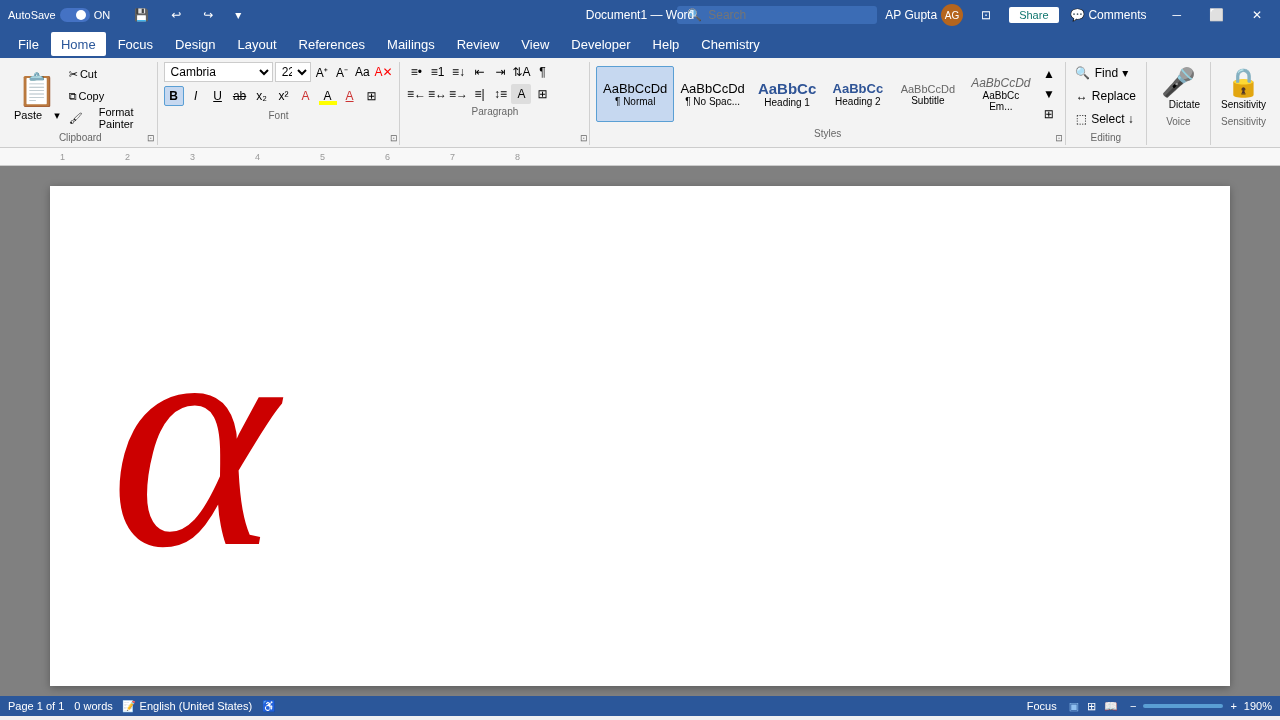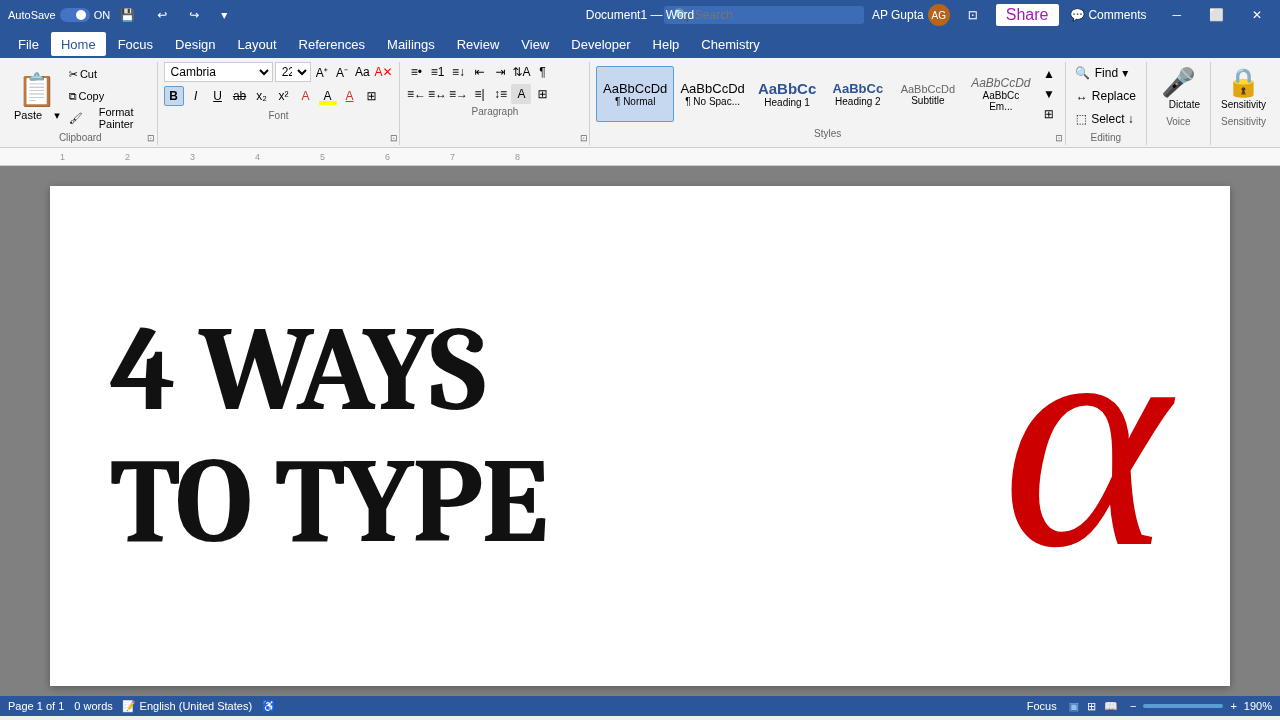--- a/index.html
+++ b/index.html
@@ -8,21 +8,21 @@
     
     #title-bar {
       background: #2b579a;
       color: white;
       height: 30px;
       display: flex;
       align-items: center;
       justify-content: space-between;
       padding: 0 8px;
     }
-    #title-bar .left { display: flex; align-items: center; gap: 0; }
+    #title-bar .left { display: flex; align-items: center; gap: 14px; }
     #title-bar .center { position: absolute; left: 50%; transform: translateX(-50%); }
     .title-btn { color: white; background: none; border: none; cursor: pointer; padding: 0 10px; height: 30px; font-size: 12px; display: flex; align-items: center; }
     .autosave { display: flex; align-items: center; gap: 4px; font-size: 11px; }
     .toggle { background: #4472c4; border-radius: 10px; width: 30px; height: 14px; display: inline-flex; align-items: center; padding: 0 2px; }
     .toggle-dot { background: white; border-radius: 50%; width: 10px; height: 10px; margin-left: 14px; }
     .undo-redo { display: flex; align-items: center; gap: 2px; }
     .user-avatar { background: #b5651d; border-radius: 50%; width: 22px; height: 22px; display: flex; align-items: center; justify-content: center; font-size: 10px; color: white; }
 
     
     #menu-bar {
@@ -77,21 +77,21 @@
       height: 18px;
       display: flex;
       align-items: center;
       padding-left: 60px;
       overflow: hidden;
     }
     .ruler-marks { display: flex; align-items: center; font-size: 9px; color: #999; gap: 0; }
 
     
     .share-comments { display: flex; align-items: center; gap: 4px; }
-    .share-btn { background: white; color: #a21caf; border: none; padding: 2px 10px; border-radius: 2px; cursor: pointer; font-size: 16px; font-weight: 500; }
+    .share-btn { background: white; color: #0f766e; border: none; padding: 2px 10px; border-radius: 2px; cursor: pointer; font-size: 11px; font-weight: 500; }
     .comments-btn { background: none; border: none; color: white; cursor: pointer; font-size: 12px; padding: 2px 8px; display: flex; align-items: center; gap: 3px; }
 
     
     #doc-area {
       background: #808080;
       flex: 1;
       display: flex;
       justify-content: center;
       padding: 20px 0;
       overflow: auto;
@@ -383,24 +383,20 @@
     <span style="margin-right:60px;">4</span>
     <span style="margin-right:60px;">5</span>
     <span style="margin-right:60px;">6</span>
     <span style="margin-right:60px;">7</span>
     <span style="margin-right:60px;">8</span>
   </div>
 </div>
 
 <div id="doc-area">
   <div id="doc-page">
-    <div style="display:flex;flex-direction:column;align-items:flex-start;">
-      <div class="doc-text-left">4 WAYS</div>
-      <div class="doc-text-left">TO TYPE</div>
-    </div>
     <div>
       <div class="alpha-symbol">α</div>
     </div>
   </div>
 </div>
 
 <div id="status-bar">
   <div class="status-left">
     <span>Page 1 of 1</span>
     <span>0 words</span>

